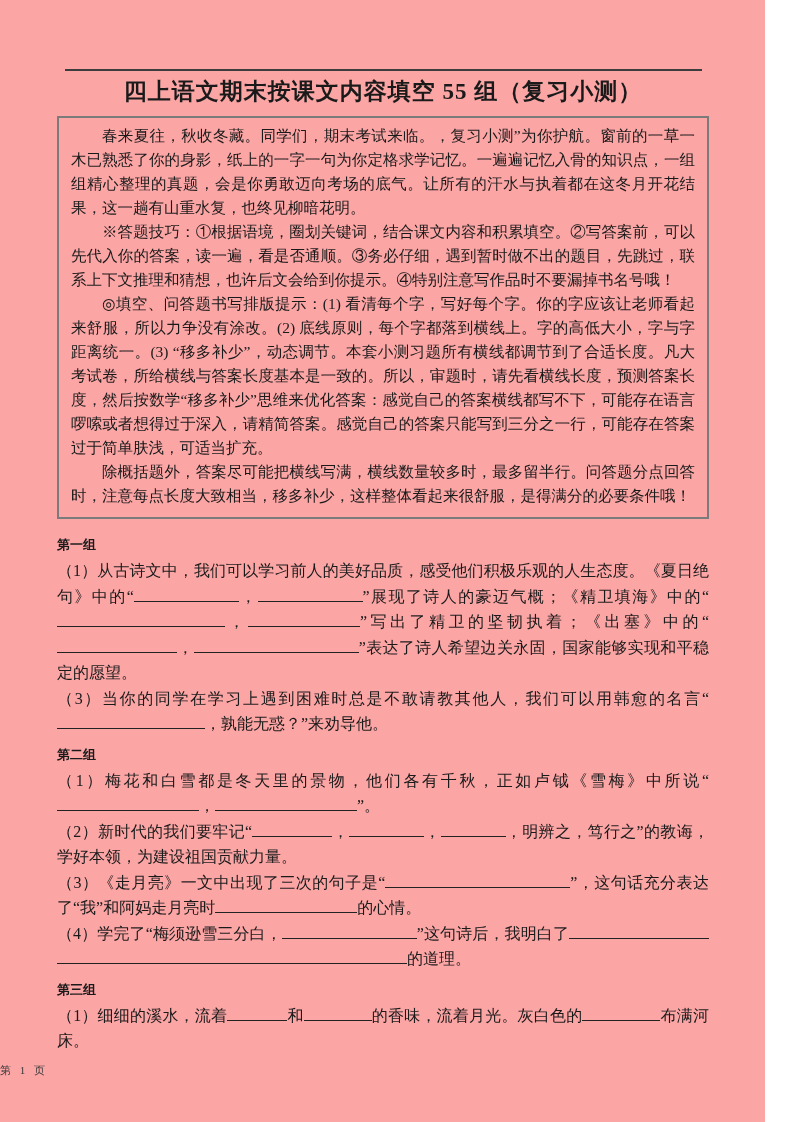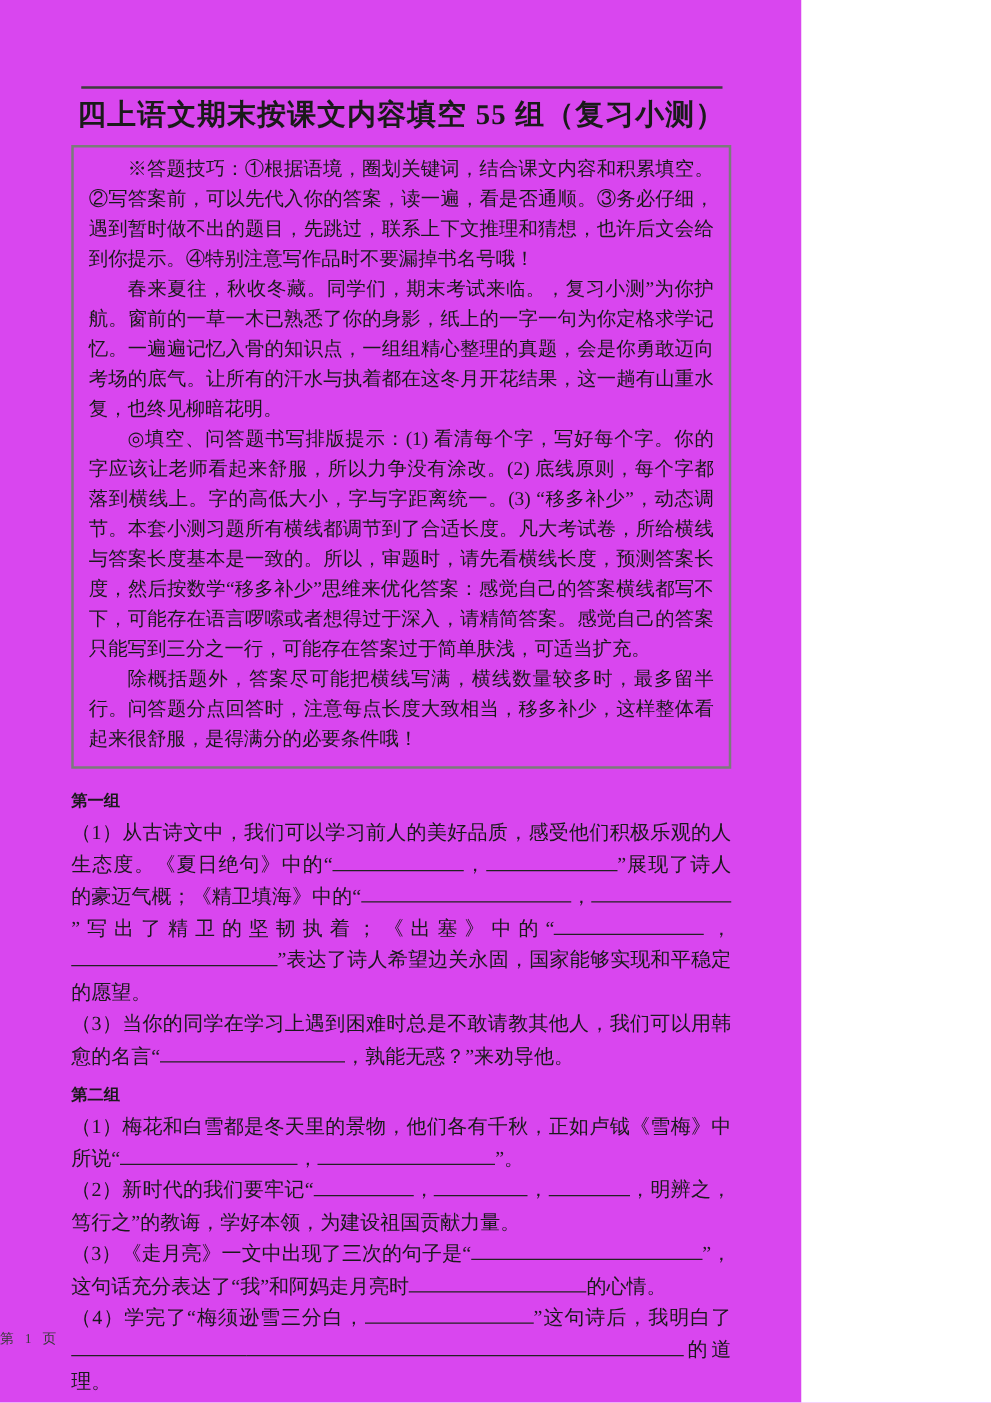--- a/index.html
+++ b/index.html
@@ -1,19 +1,19 @@
 <!DOCTYPE html>
 <html lang="zh"><head>
 <meta charset="utf-8">
 <style>
   html,body{margin:0;padding:0;background:#ffffff;}
   .page{
     position:relative;
-    width:641px;height:1122px;
-    background:#d946ef;
+    width:765px;height:1122px;
+    background:#fca5a5;
     font-family:"Liberation Serif","DejaVu Serif",serif;
     color:#1a1a1a;
     overflow:hidden;
     box-sizing:border-box;
   }
   .content{padding:0 56px 0 57px;}
   .top-rule{
     margin:69px 7px 0 8px;
     border-top:2px solid #3d3d3d;
     height:0;
@@ -57,22 +57,22 @@
   }
 </style>
 </head>
 <body>
 
 <div class="page">
   <div class="content">
     <div class="top-rule"></div>
     <h1 class="title">四上语文期末按课文内容填空 55 组（复习小测）</h1>
     <div class="intro-box" id="introBox">
+        <p><span>春来夏往，秋收冬藏。同学们，期末考试来临。，复习小测”为你护航。窗前的一草一木已熟悉了你的身影，纸上的一字一句为你定格求学记忆。一遍遍记忆入骨的知识点，一组组精心整理的真题，会是你勇敢迈向考场的底气。让所有的汗水与执着都在这冬月开花结果，这一趟有山重水复，也终见柳暗花明。</span></p>
         <p><span>※答题技巧：①根据语境，圈划关键词，结合课文内容和积累填空。②写答案前，可以先代入你的答案，读一遍，看是否通顺。③务必仔细，遇到暂时做不出的题目，先跳过，联系上下文推理和猜想，也许后文会给到你提示。④特别注意写作品时不要漏掉书名号哦！</span></p>
-        <p><span>春来夏往，秋收冬藏。同学们，期末考试来临。，复习小测”为你护航。窗前的一草一木已熟悉了你的身影，纸上的一字一句为你定格求学记忆。一遍遍记忆入骨的知识点，一组组精心整理的真题，会是你勇敢迈向考场的底气。让所有的汗水与执着都在这冬月开花结果，这一趟有山重水复，也终见柳暗花明。</span></p>
         <p><span>◎填空、问答题书写排版提示：(1) </span><span class="bold">看清每个字，写好每个字。</span><span>你的字应该让老师看起来舒服，所以力争没有涂改。(2) </span><span class="bold">底线原则，每个字都落到横线上。</span><span>字的高低大小，字与字距离统一。(3) </span><span class="bold">“移多补少”，动态调节。</span><span>本套小测习题所有横线都调节到了合适长度。凡大考试卷，所给横线与答案长度基本是一致的。所以，审题时，请先看横线长度，预测答案长度，然后按数学“移多补少”思维来优化答案：感觉自己的答案横线都写不下，可能存在语言啰嗦或者想得过于深入，请精简答案。感觉自己的答案只能写到三分之一行，可能存在答案过于简单肤浅，可适当扩充。</span></p>
         <p><span class="bold">除概括题外，</span><span>答案尽可能把横线写满，横线数量较多时，最多留半行。问答题分点回答时，注意每点长度大致相当，移多补少，这样整体看起来很舒服，是得满分的必要条件哦！</span></p>
       </div>
     <div class="sections" id="sections">
         <h3 class="section-heading">第一组</h3>
         <p class="q"><span>（1）从古诗文中，我们可以学习前人的美好品质，感受他们积极乐观的人生态度。《夏日绝句》中的“</span><span class="blank" style="width: 105px;"></span><span>，</span><span class="blank" style="width: 105px;"></span><span>”展现了诗人的豪迈气概；《精卫填海》中的“</span><span class="blank" style="width: 168px;"></span><span>，</span><span class="blank" style="width: 112px;"></span><span>”写出了精卫的坚韧执着；《出塞》中的“</span><span class="blank" style="width: 120px;"></span><span>，</span><span class="blank" style="width: 165px;"></span><span>”表达了诗人希望边关永固，国家能够实现和平稳定的愿望。</span></p>
         <p class="q"><span>（3）当你的同学在学习上遇到困难时总是不敢请教其他人，我们可以用韩愈的名言“</span><span class="blank" style="width: 148px;"></span><span>，孰能无惑？”来劝导他。</span></p>
         <h3 class="section-heading">第二组</h3>
         <p class="q"><span>（1）梅花和白雪都是冬天里的景物，他们各有千秋，正如卢钺《雪梅》中所说“</span><span class="blank" style="width: 142px;"></span><span>，</span><span class="blank" style="width: 142px;"></span><span>”。</span></p>
         <p class="q"><span>（2）新时代的我们要牢记“</span><span class="blank" style="width: 80px;"></span><span>，</span><span class="blank" style="width: 75px;"></span><span>，</span><span class="blank" style="width: 65px;"></span><span>，明辨之，笃行之”的教诲，学好本领，为建设祖国贡献力量。</span></p>

